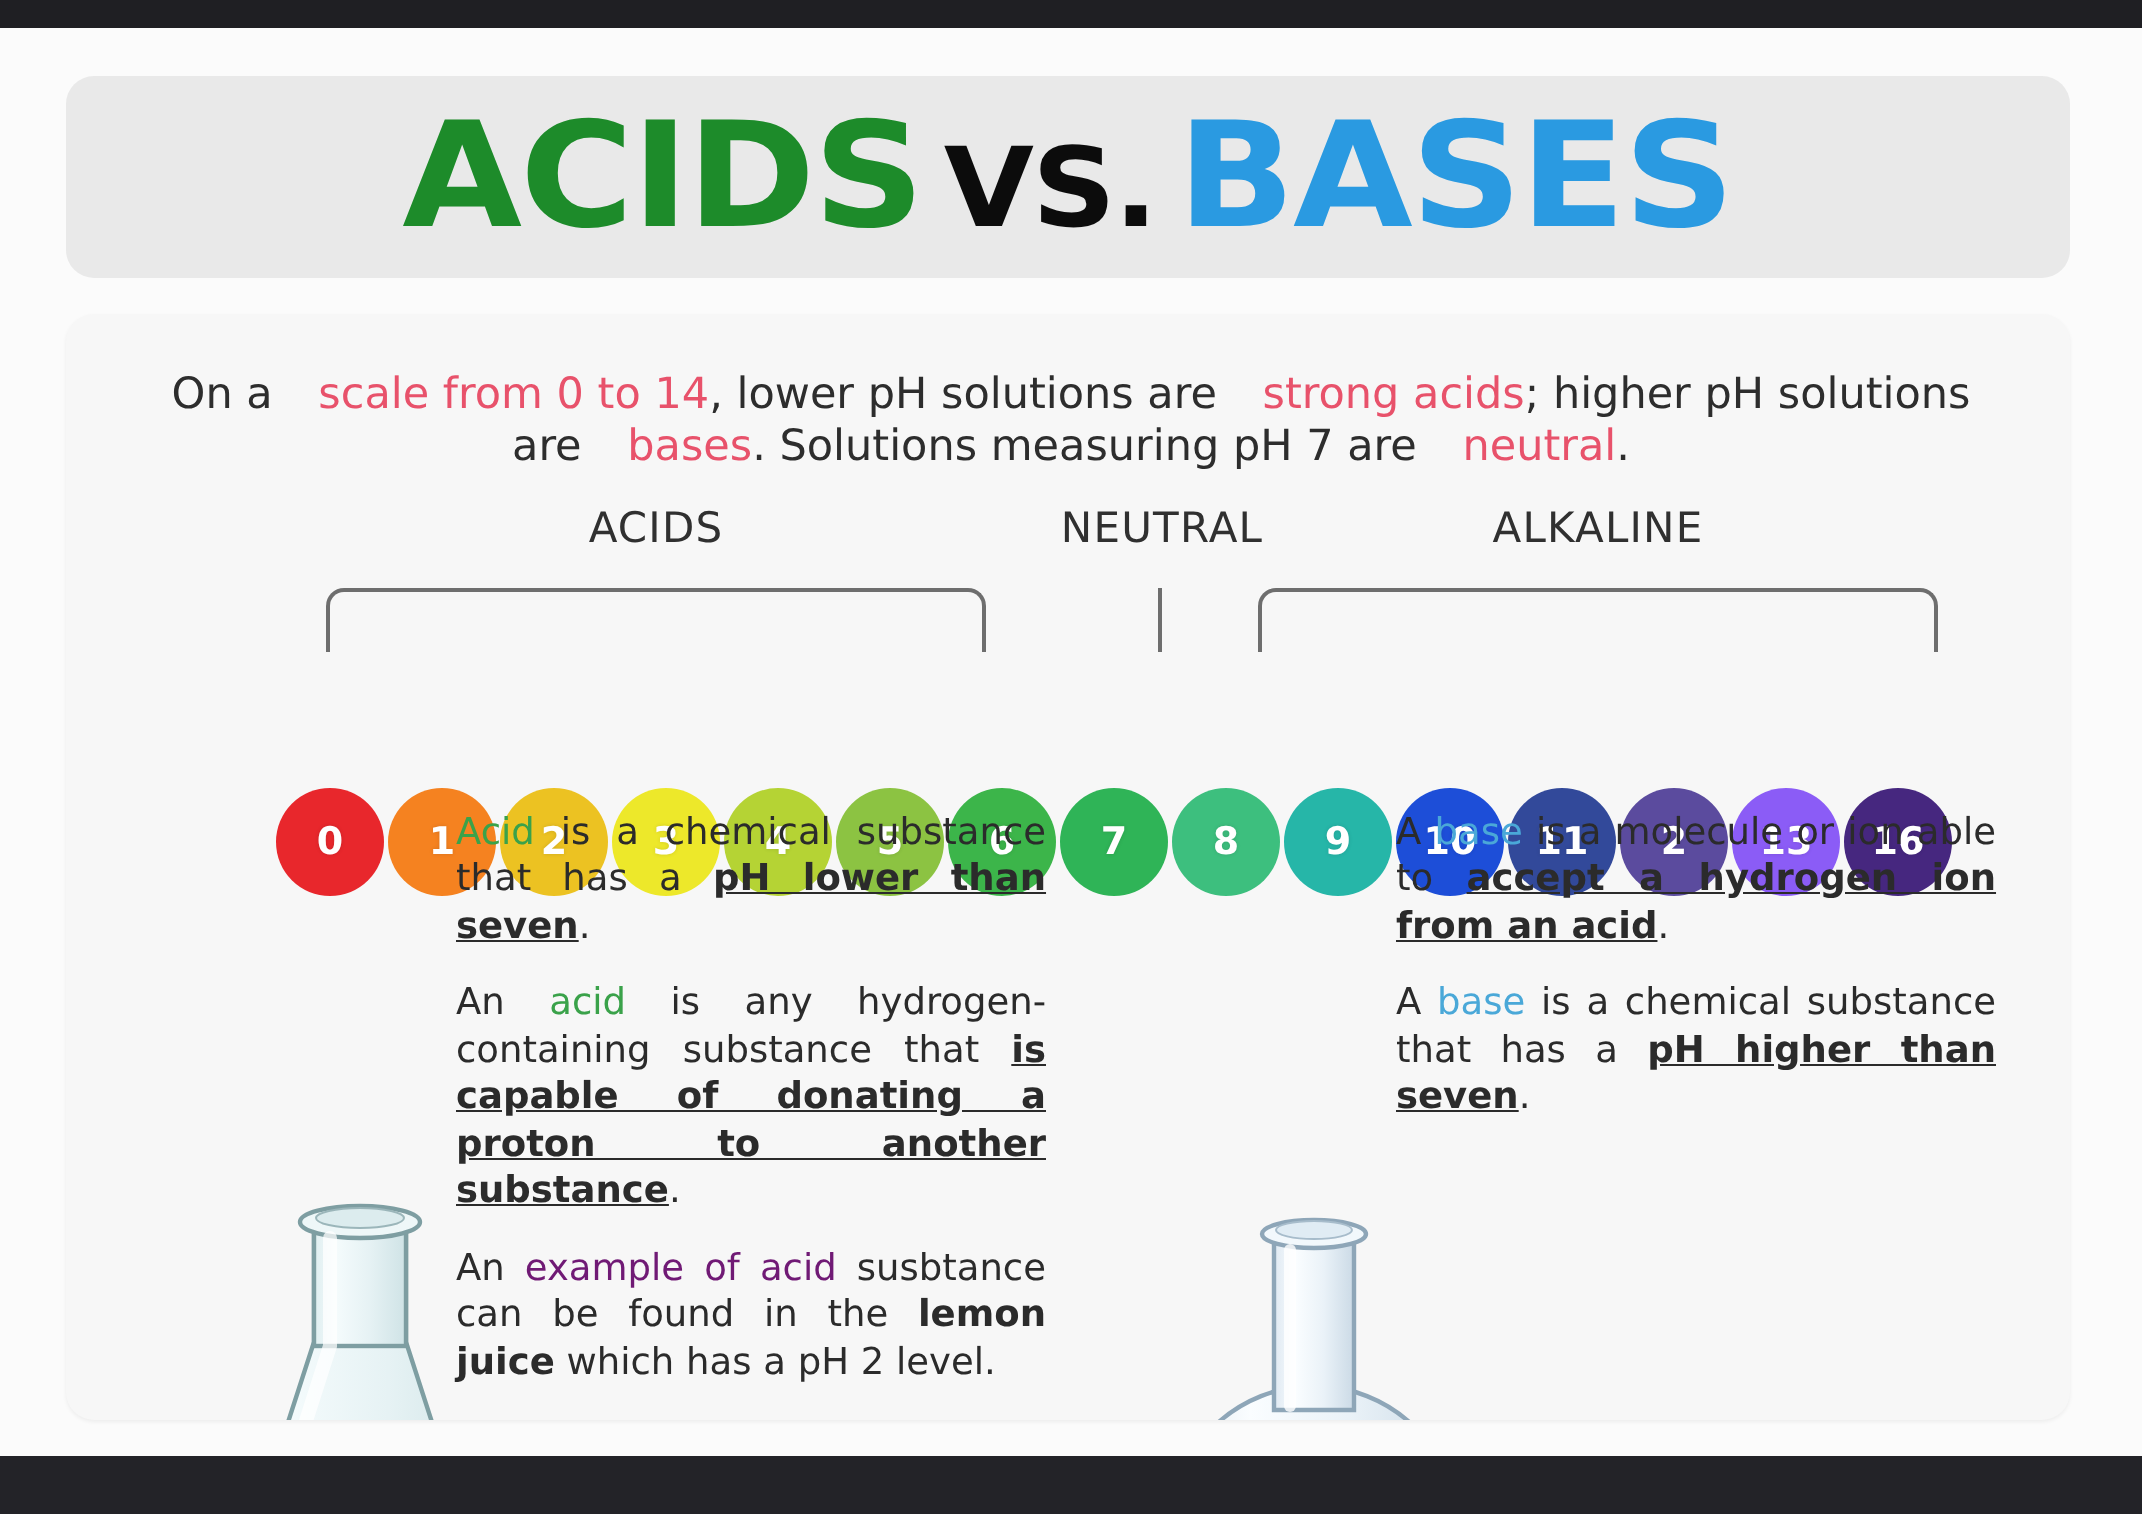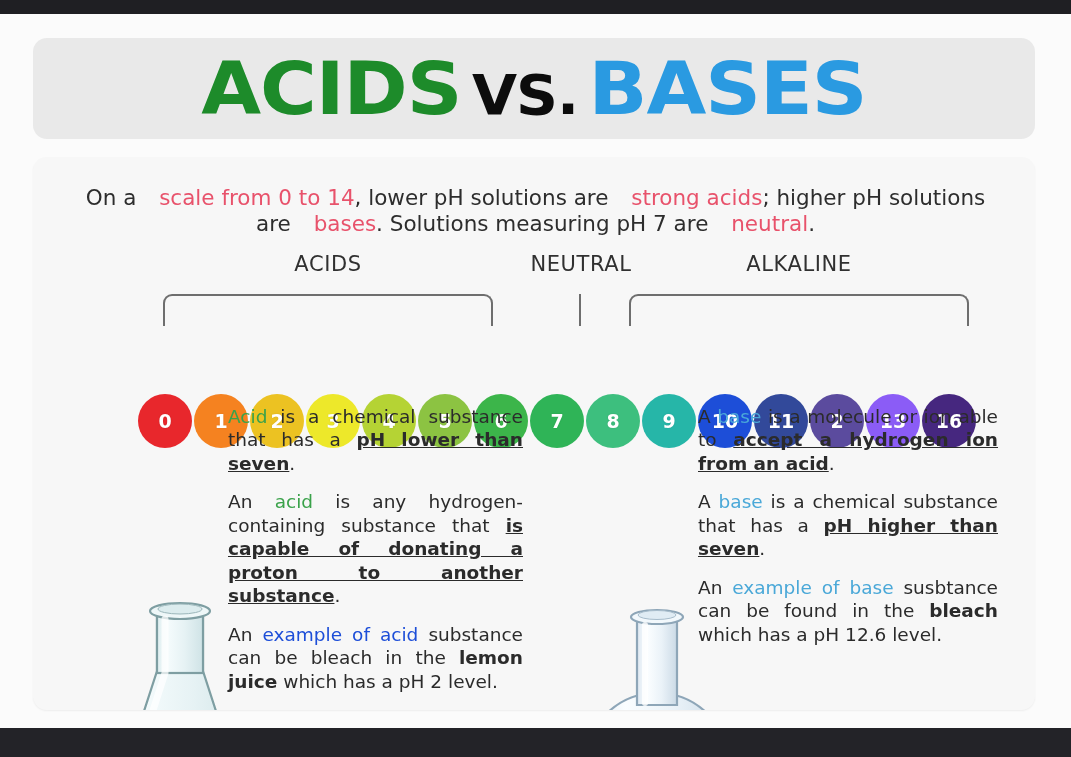--- a/index.html
+++ b/index.html
@@ -217,29 +217,28 @@
           <div class="ph-circle" style="background: #8b5cf6;">13</div>
           <div class="ph-circle" style="background: rgb(70, 39, 127);">16</div>
         </div>
     </div>
 
     <div class="col col-left">
       <p class="jt"><span class="w-acid" style="color: rgb(58, 162, 74);">Acid</span><span> is a chemical substance that has a </span><span class="u">pH lower than seven</span><span>.</span></p>
 
       <p class="jt"><span>An </span><span class="w-acid" style="color: rgb(58, 162, 74);">acid</span><span> is any hydrogen-containing substance that </span><span class="u">is capable of donating a proton to another substance</span><span>.</span></p>
 
-      <p class="jt"><span>An </span><span class="w-acid" style="color: #1d4ed8; margin-top: 14px;">example of acid</span><span> substance can be bleach in the </span><span class="b">lemon juice</span><span> which has a pH 2 level.</span></p>
+      <p class="jt"><span>An </span><span class="w-acid" style="color: #701a75; margin-top: 14px;">example of acid</span><span> susbtance can be found in the </span><span class="b">lemon juice</span><span> which has a pH 2 level.</span></p>
     </div>
 
     <div class="col col-right">
       <p class="jt"><span>A </span><span class="w-base" style="color: rgb(74, 168, 216);">base</span><span> is a molecule or ion able to </span><span class="u">accept a hydrogen ion from an acid</span><span>.</span></p>
 
       <p class="jt"><span>A </span><span class="w-base" style="color: rgb(74, 168, 216);">base</span><span> is a chemical substance that has a </span><span class="u">pH higher than seven</span><span>.</span></p>
 
-      <p class="jt"><span>An </span><span class="w-base" style="color: rgb(74, 168, 216);">example of base</span><span> susbtance can be found in the </span><span class="b">bleach</span><span> which has a pH 12.6 level.</span></p>
     </div>
 
     <div class="flask-erlen">
       <svg viewBox="0 0 170 278" width="170" height="278">
         <defs>
           <linearGradient id="glassL" x1="0" y1="0" x2="1" y2="0">
             <stop offset="0%" stop-color="#dfeef0"></stop>
             <stop offset="25%" stop-color="#f4fbfc"></stop>
             <stop offset="60%" stop-color="#e6f2f4"></stop>
             <stop offset="100%" stop-color="#cfe3e6"></stop>

